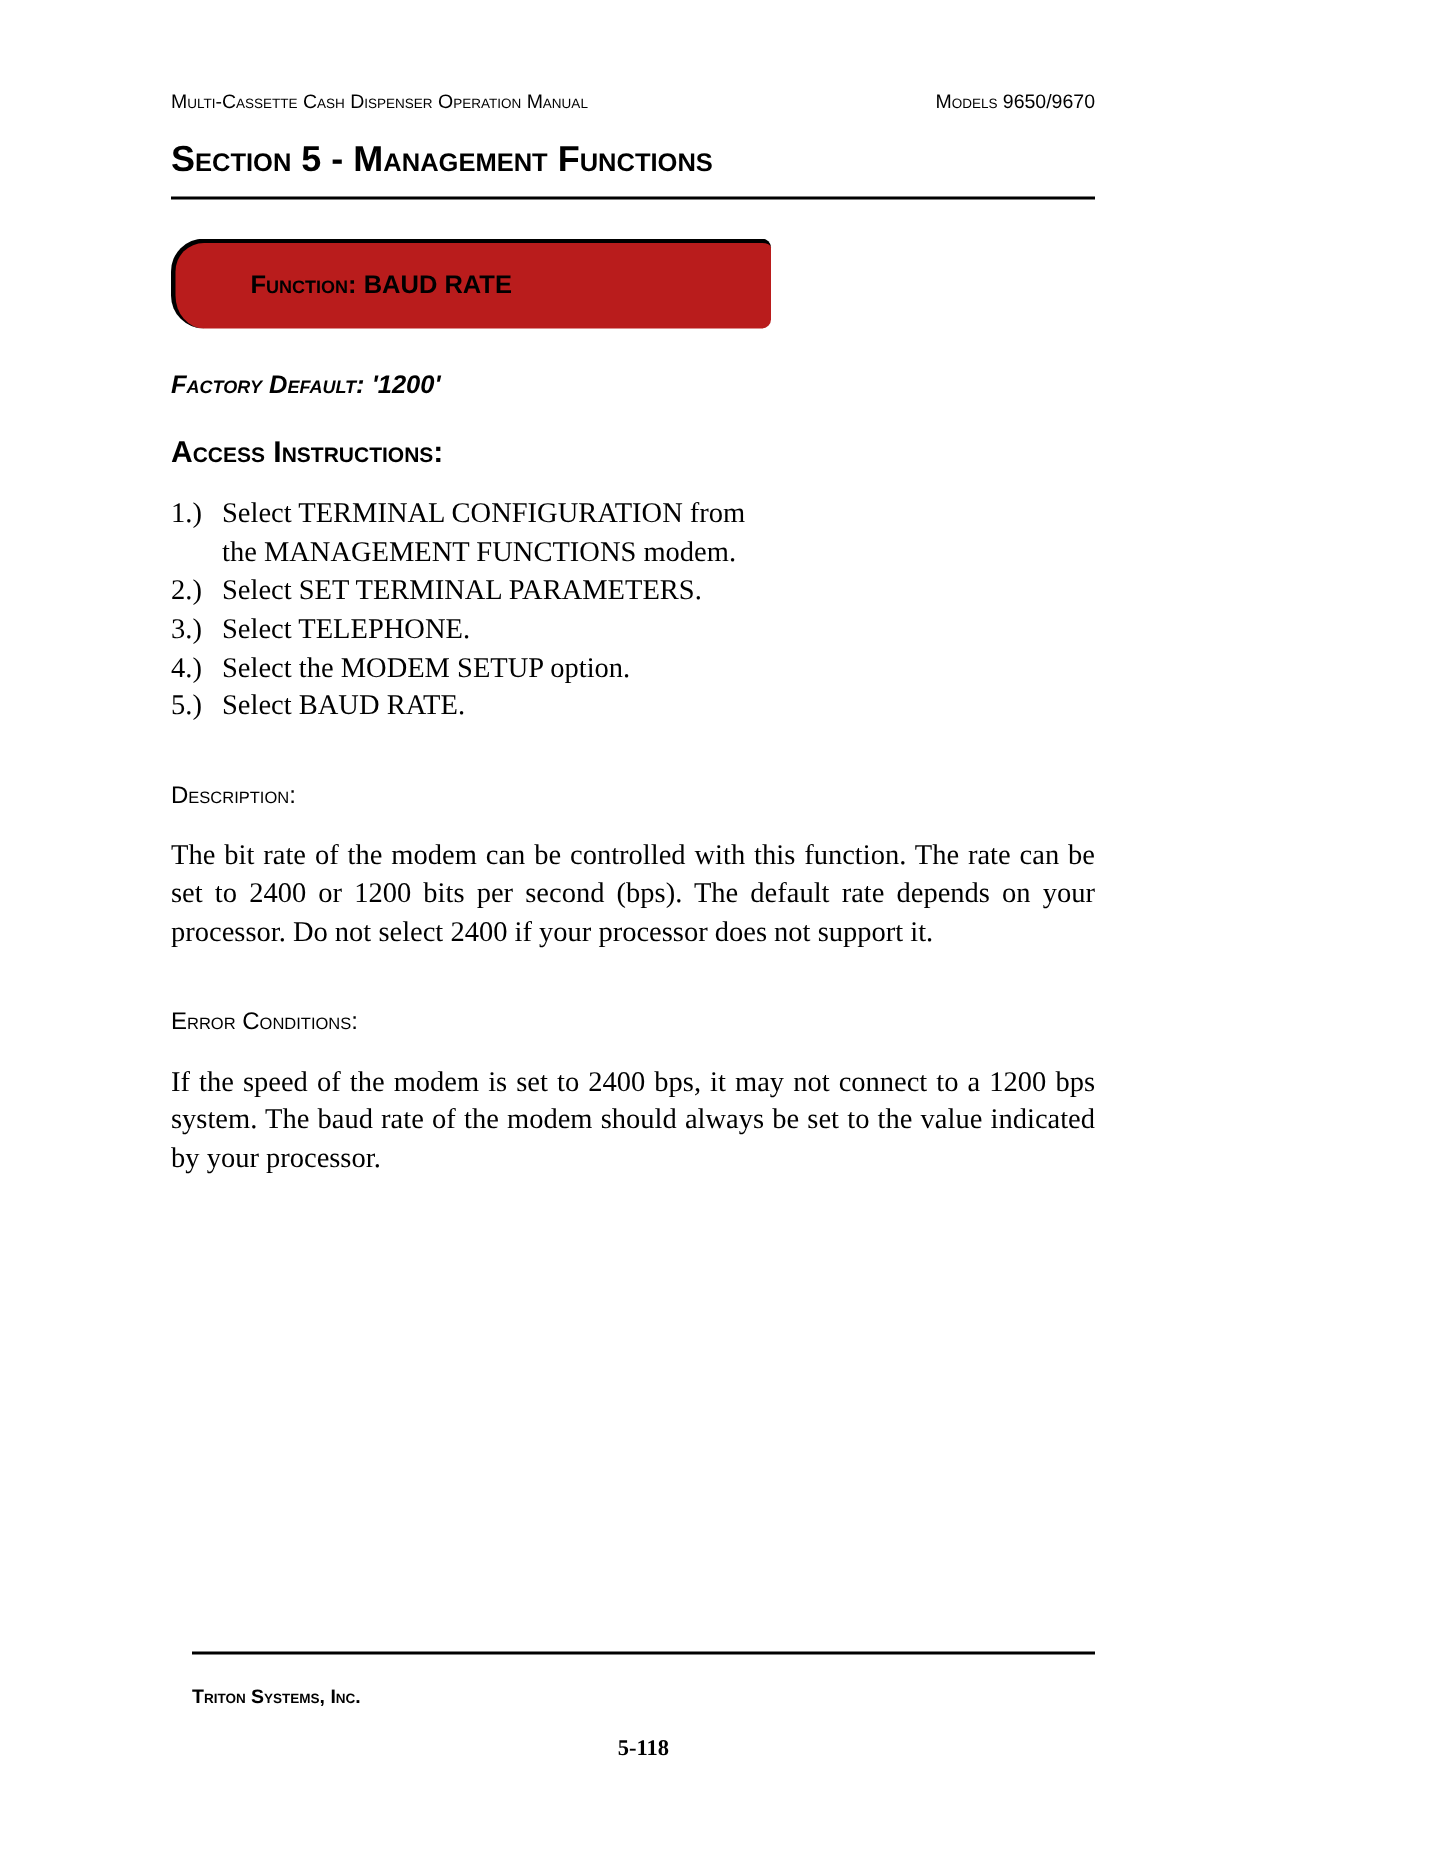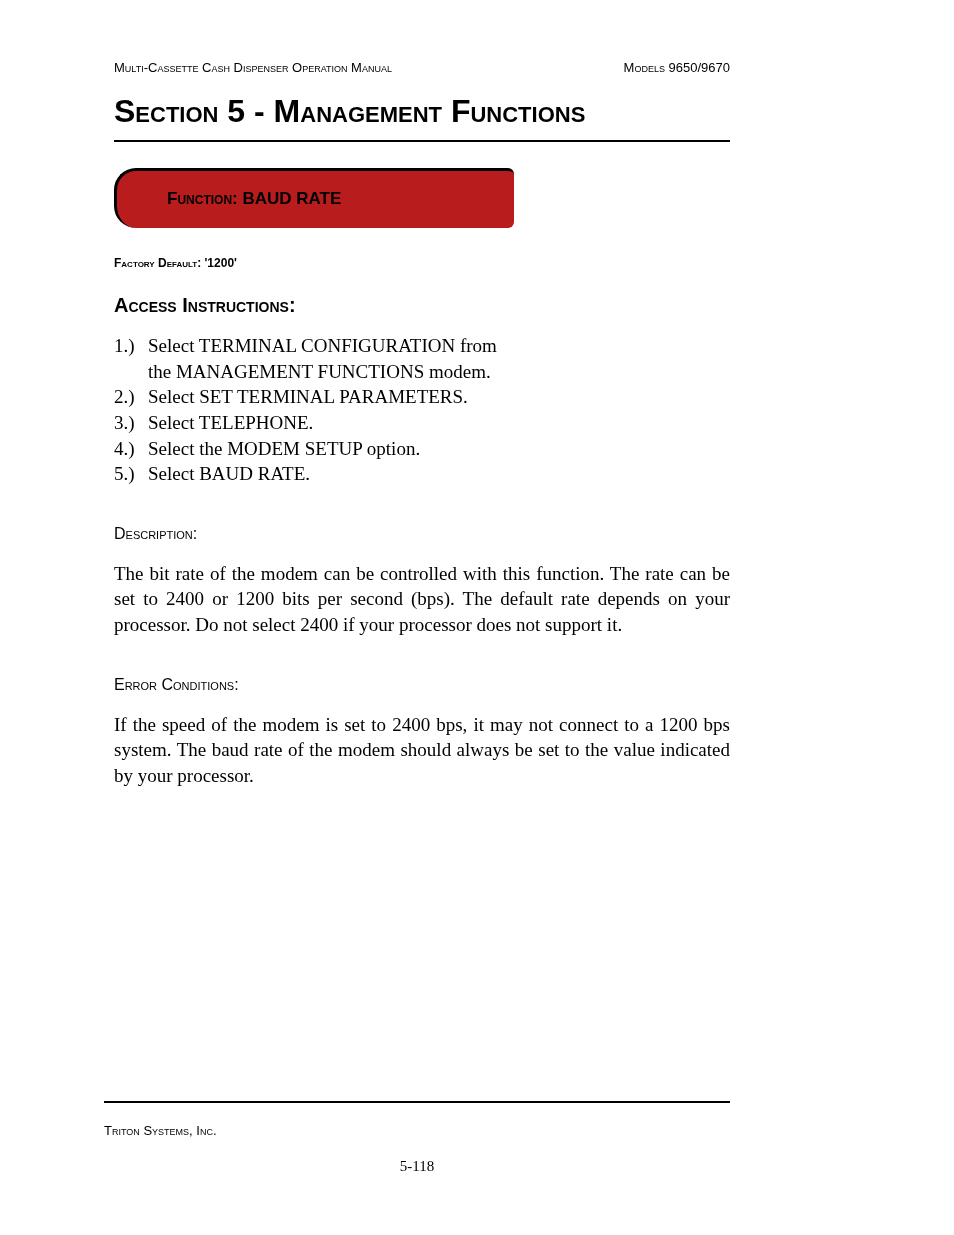--- a/index.html
+++ b/index.html
@@ -21,21 +21,21 @@
     justify-content: space-between;
     font-family: Arial, Helvetica, sans-serif;
     font-size: 13px;
     font-variant: small-caps;
     margin: 0 54px 18px 54px;
   }
   .section-title {
     font-family: Arial, Helvetica, sans-serif;
     font-weight: bold;
     font-variant: small-caps;
-    font-size: 32px;
+    font-size: 24px;
     margin: 0 54px 6px 54px;
   }
   .rule {
     border: none;
     border-top: 2px solid #000;
     margin: 10px 54px 26px 54px;
   }
   .body-area {
     margin: 0 54px;
     position: relative;
@@ -53,22 +53,23 @@
     padding: 18px 0 0 50px;
     font-family: Arial, Helvetica, sans-serif;
     font-weight: bold;
     font-size: 17px;
   }
   .function-box .label { font-variant: small-caps; }
   .factory-default {
     font-family: Arial, Helvetica, sans-serif;
     font-weight: bold;
     font-variant: small-caps;
-    font-size: 12px;
+    font-size: 17px;
     margin-top: 28px;
+    font-style: italic;
   }
   .access-instr {
     font-family: Arial, Helvetica, sans-serif;
     font-weight: bold;
     font-variant: small-caps;
     font-size: 20px;
     margin-top: 24px;
     margin-bottom: 16px;
   }
   .steps {
@@ -167,22 +168,23 @@
     border-bottom: 2px solid #707070;
     text-align: center;
     font-weight: bold;
     font-size: 13px;
     letter-spacing: 1px;
     padding: 4px 0;
   }
   .footer {
     position: absolute;
     bottom: 60px;
-    left: 104px;
+    left: 128px;
     right: 114px;
+    font-weight: bold;
   }
   .footer-rule {
     border: none;
     border-top: 2px solid #000;
     margin-bottom: 20px;
   }
   .footer-row {
     display: flex;
     justify-content: space-between;
     font-family: Arial, Helvetica, sans-serif;

